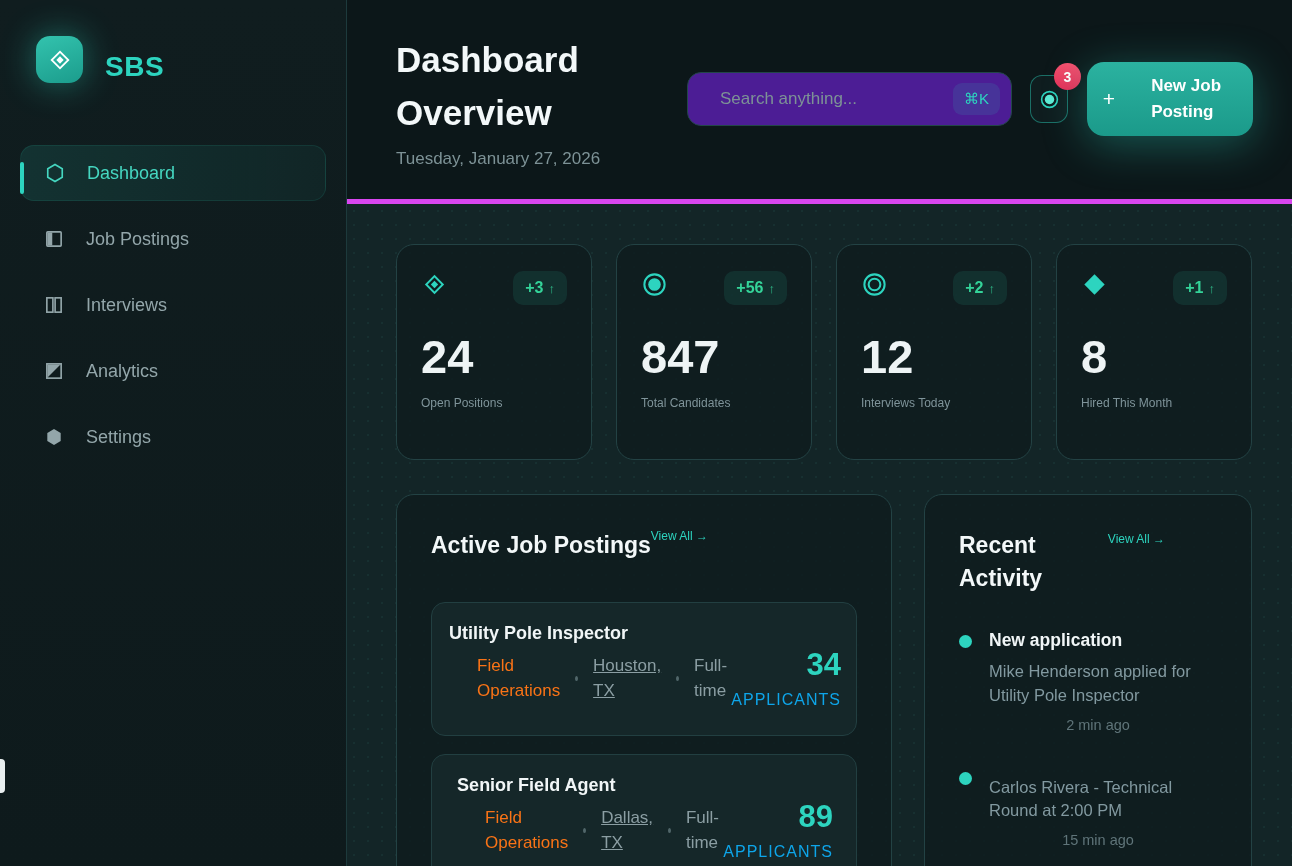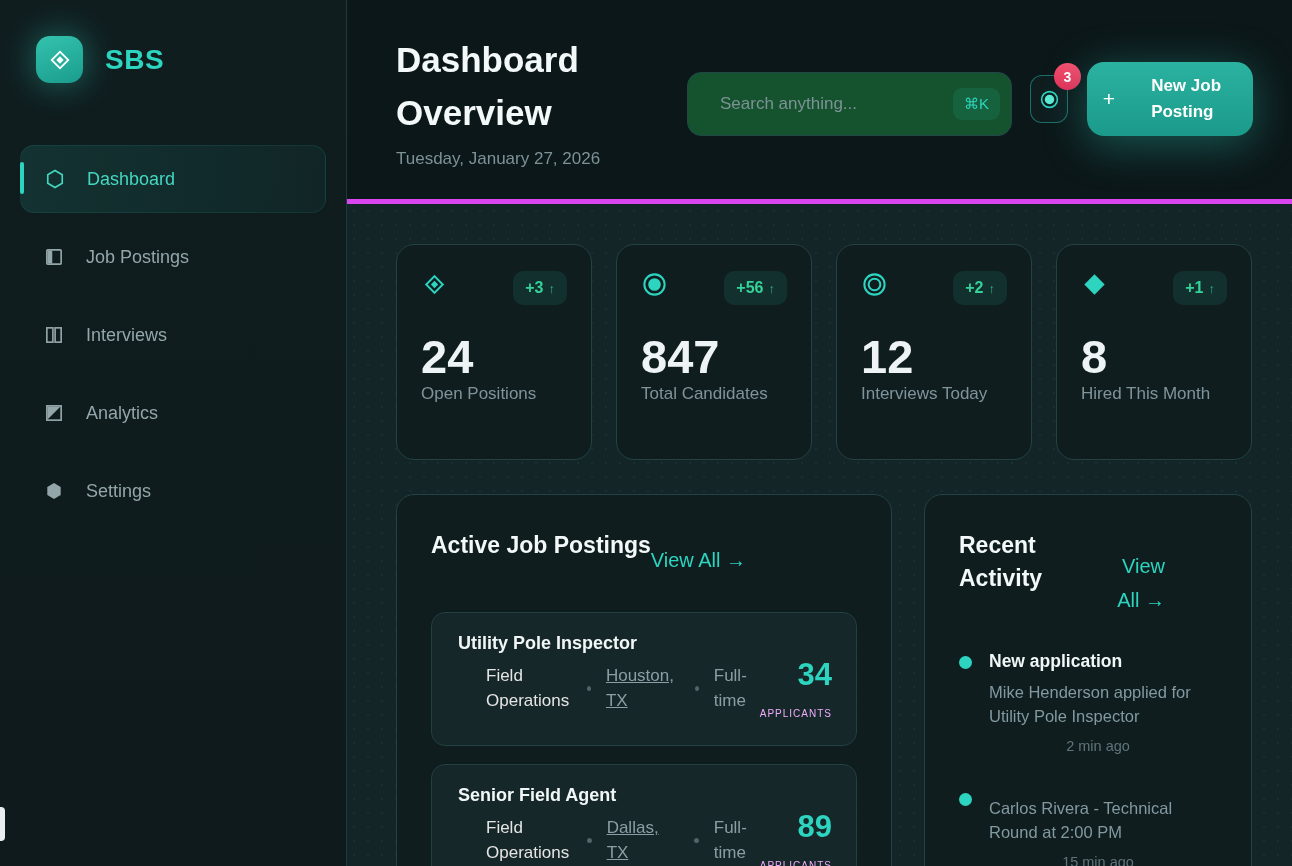--- a/index.html
+++ b/index.html
@@ -11,31 +11,31 @@
     display:flex;
   }
   
   .sidebar {
     width:347px; min-width:347px; height:100%;
     background:linear-gradient(180deg,#101d1f 0%,#0e1a1c 100%);
     border-right:1px solid #1d3a3c;
     padding:36px 20px 0 20px;
     position:relative;
   }
-  .logo-row { display:flex; align-items:center; gap:22px; margin-left:16px; margin-bottom:62px; }
+  .logo-row { display:flex; align-items:flex-end; gap:22px; margin-left:16px; margin-bottom:62px; }
   .logo-badge {
     width:47px; height:47px; border-radius:14px;
     background:linear-gradient(160deg,#33c3ae,#1b9c8c);
     display:flex; align-items:center; justify-content:center;
     box-shadow:0 0 34px rgba(45,212,191,.45);
   }
   .logo-text { font-size:28px; font-weight:bold; color:#2dd4bf; letter-spacing:.5px; }
   .nav-item {
     display:flex; align-items:center; gap:20px;
-    height:68px; padding:0 22px; margin-bottom:10px;
+    height:56px; padding:0 22px; margin-bottom:10px;
     border-radius:14px; position:relative;
     color:#93a6aa; font-size:18px; cursor:pointer;
   }
   .nav-item.active {
     background:linear-gradient(90deg,rgba(45,212,191,.12),rgba(45,212,191,.05));
     border:1px solid rgba(45,212,191,.10);
     color:#45d6c0;
   }
   .active-bar {
     position:absolute; left:-1px; top:16px;
@@ -50,22 +50,22 @@
   
   .main { flex:1; display:flex; flex-direction:column; height:100%; }
   .header {
     position:relative; height:204px; min-height:204px;
     background:#0c1719; border-bottom:5px solid #d946ef;
     padding:34px 40px 0 49px;
   }
   .page-title { width:330px; font-size:35px; font-weight:bold; color:#f3f8f9; line-height:1.5; }
   .page-date { margin-top:10px; font-size:17px; color:#7d9296; }
   .search-box {
-    position:absolute; left:340px; top:72px; width:325px; height:64px;
-    background:#14532d; border:1px solid #234649; border-radius:14px;
+    position:absolute; left:340px; top:72px; width:325px; height:54px;
+    background:#4c1d95; border:1px solid #234649; border-radius:14px;
     display:flex; align-items:center; padding:0 12px 0 20px; gap:12px;
   }
   .search-box input {
     flex:1; background:transparent; border:none; outline:none;
     font-family:"Liberation Sans",sans-serif; font-size:17px; color:#cfdcdf;
   }
   .search-box input::placeholder { color:#7d9296; }
   .kbd-badge {
     background:rgba(45,212,191,.12); color:#2dd4bf;
     font-size:15px; padding:7px 11px; border-radius:9px; white-space:nowrap;
@@ -107,47 +107,47 @@
   }
   .stat-top { display:flex; justify-content:space-between; align-items:flex-start; }
   .stat-icon svg { width:27px; height:27px; }
   .delta-pill {
     background:rgba(45,212,191,.10); border-radius:10px;
     padding:8px 12px; display:flex; align-items:center; gap:5px;
   }
   .delta-val { color:#34d399; font-size:16px; font-weight:bold; }
   .delta-arrow { color:#34d399; font-size:13px; opacity:.85; }
   .stat-value { margin-top:24px; font-size:47px; font-weight:bold; color:#eef4f5; }
-  .stat-label { margin-top:0; font-size:17px; color:#7f949a; }
+  .stat-label { margin-top:12px; font-size:12px; color:#7f949a; }
   
   .panels-row { display:grid; grid-template-columns:496px 328px; gap:32px; }
   .panel {
     background:rgba(15,29,31,.88); border:1px solid #234244;
     border-radius:18px; padding:34px 34px; height:500px;
   }
   .panel-head { display:flex; justify-content:flex-start; }
   .panel-title { font-size:23px; font-weight:bold; color:#f3f8f9; line-height:1.45; }
   .panel-title.narrow { width:140px; }
-  .view-all { color:#2dd4bf; font-size:20px; cursor:pointer; text-decoration:none; margin-top:20px; }
+  .view-all { color:#2dd4bf; font-size:12px; cursor:pointer; text-decoration:none; margin-top:0; }
   .view-all.wrap { width:66px; text-align:right; line-height:1.7; }
   .job-item {
     margin-top:40px; background:#152729; border:1px solid #223f41;
     border-radius:14px; padding:20px 24px 26px 26px;
     display:flex; justify-content:center; cursor:pointer;
   }
   .job-item + .job-item { margin-top:18px; }
   .job-title { font-size:18px; font-weight:bold; color:#f1f6f7; margin-bottom:10px; }
   .job-meta { display:flex; gap:15px; align-items:center; font-size:17px; line-height:1.45; }
-  .job-dept { color:#e5e5e5; max-width:86px;margin-left:28px; }
+  .job-dept { color:#f97316; max-width:86px;margin-left:28px; }
   .job-loc { color:#8b9ea3; max-width:74px;text-decoration:underline; }
   .job-type { color:#8b9ea3; max-width:46px; }
   .meta-dot { width:5px; height:5px; border-radius:50%; background:#51666a; }
   .job-right { text-align:right; margin-top:24px; }
   .job-count { font-size:31px; font-weight:bold; color:#2dd4bf; }
-  .job-count-label { font-size:10px; color:#f0abfc; letter-spacing:1px; margin-top:15px; }
+  .job-count-label { font-size:16px; color:#0ea5e9; letter-spacing:1px; margin-top:8px; }
   .activity-item { display:flex; gap:17px; margin-top:34px; }
   .activity-dot { width:13px; height:13px; border-radius:50%; background:#2dd4bf; margin-top:5px; flex-shrink:0; }
   .activity-title { font-size:17.5px; font-weight:bold; color:#f1f6f7; }
   .activity-desc { margin-top:9px; font-size:16.5px; color:#8299a0; line-height:1.45; width:218px; }
   .activity-time { margin-top:9px; font-size:14.5px; color:#5f7479;text-align:center; }
 </style>
 </head>
 <body>
 
 <aside class="sidebar">

